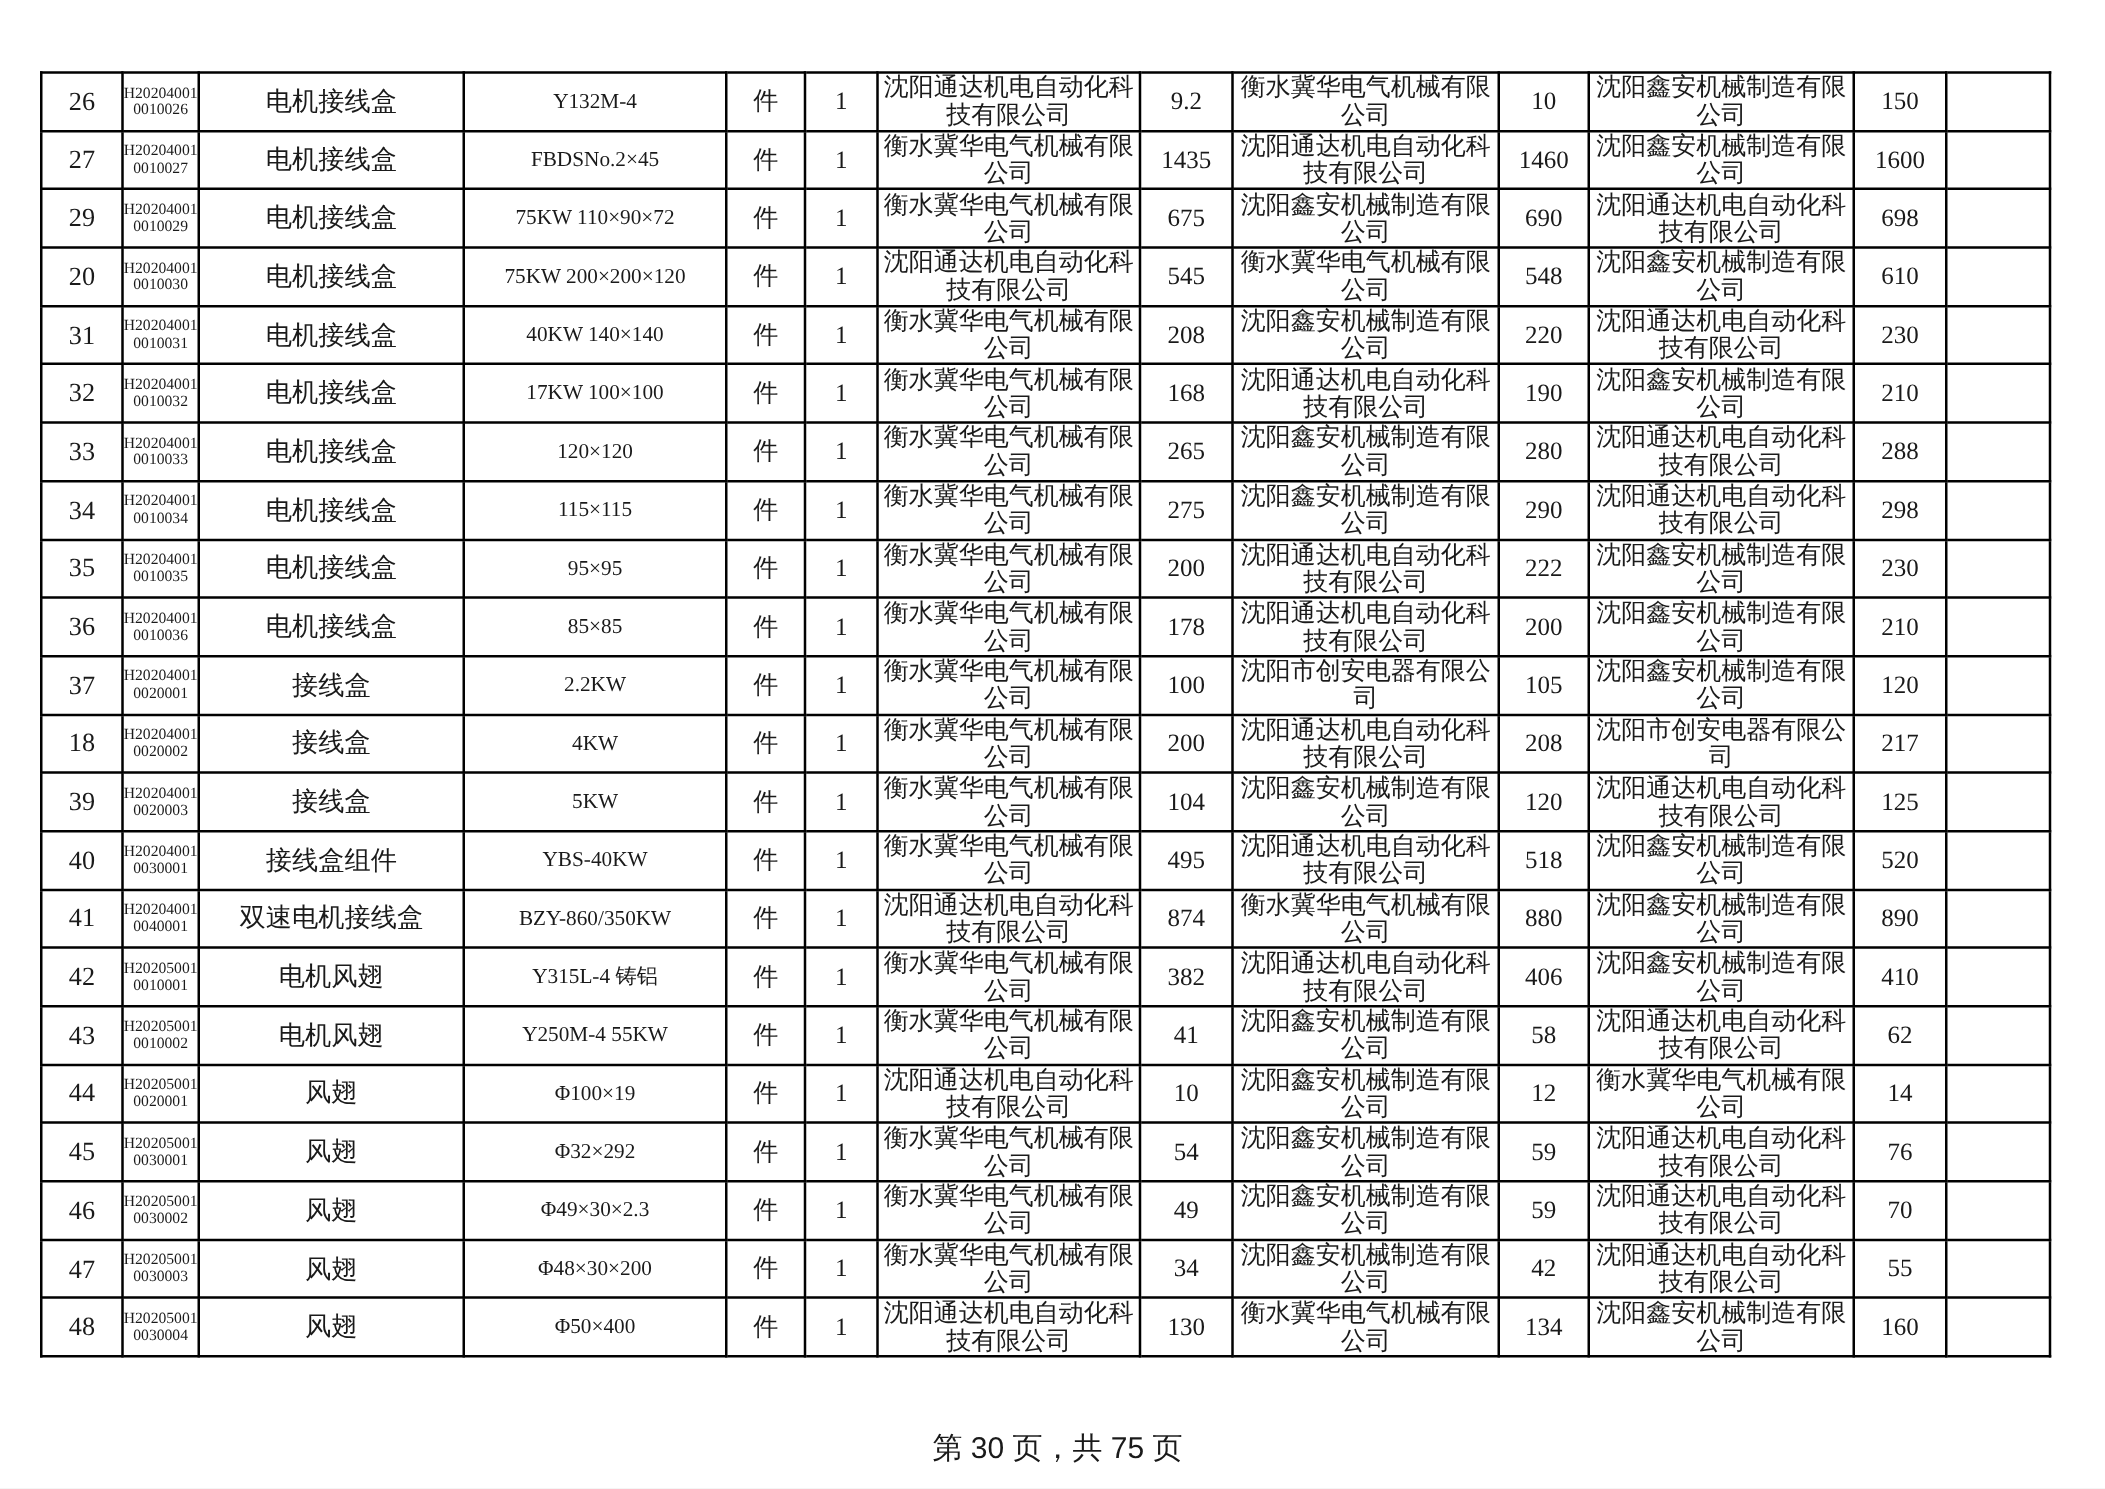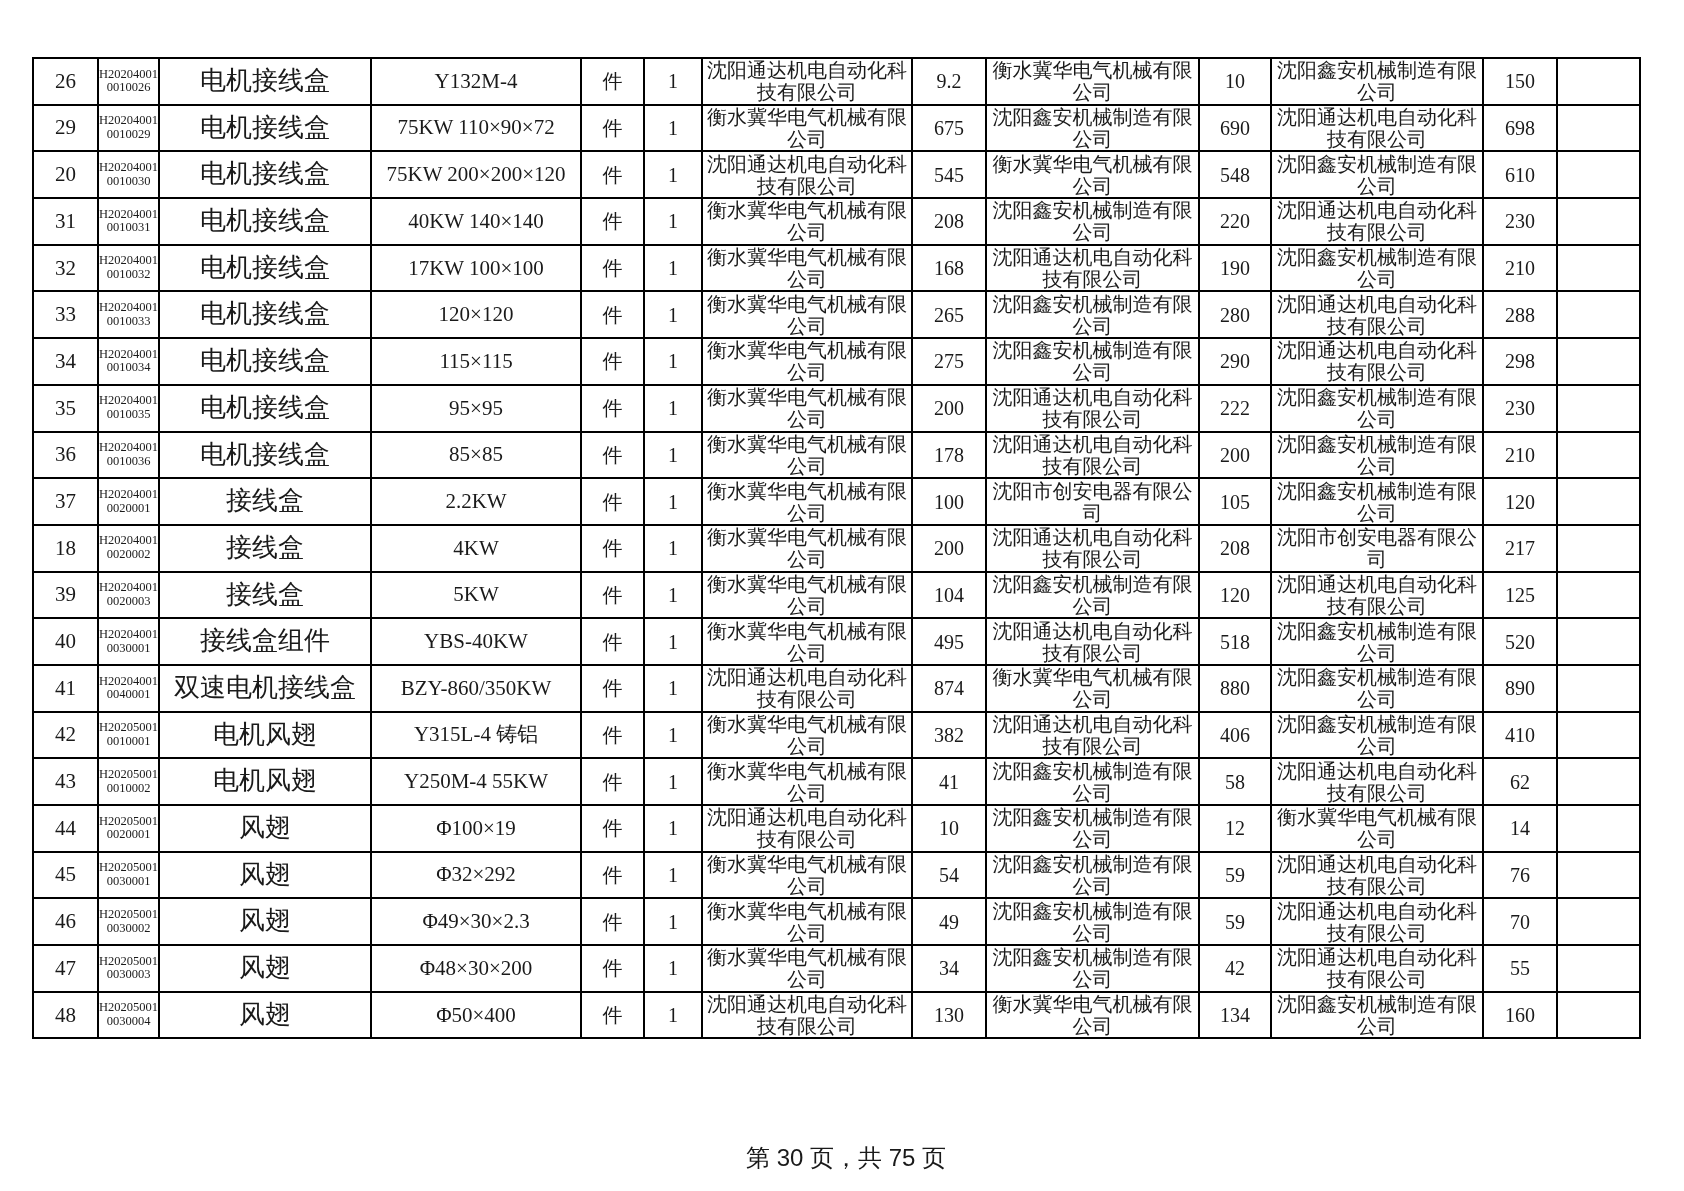--- a/index.html
+++ b/index.html
@@ -23,22 +23,22 @@
   table.grid td {
     border: 2px solid #000;
     padding: 0;
     text-align: center;
     vertical-align: middle;
     overflow: hidden;
     line-height: 1.1;
   }
   td.c-no   { font-size: 21px; }
   td.c-code { font-size: 12.5px; line-height: 1.15; margin-top: 37px; }
-  td.c-name { font-size: 26px; text-align: left; padding-left: 4px; }
-  td.c-spec { font-size: 21px; text-align: left; padding-left: 6px; white-space: nowrap; font-family: Liberation Serif, serif; }
+  td.c-name { font-size: 21px; text-align: left; padding-left: 4px; }
+  td.c-spec { font-size: 17px; text-align: left; padding-left: 6px; white-space: nowrap; font-family: Liberation Serif, serif; }
   td.c-unit { font-size: 20px; }
   td.c-qty  { font-size: 20px; }
   td.c-sup  { font-size: 20px; line-height: 21.5px; padding: 0 2px; }
   td.c-price{ font-size: 20px; }
   td.c-empty{ }
   .footer {
     position: absolute;
     left: 4px;
     top: 1142px;
     width: 100%;
@@ -82,20 +82,38 @@
     <td class="c-qty">1</td>
     <td class="c-sup">沈阳通达机电自动化科技有限公司</td>
     <td class="c-price">9.2</td>
     <td class="c-sup">衡水冀华电气机械有限公司</td>
     <td class="c-price">10</td>
     <td class="c-sup">沈阳鑫安机械制造有限公司</td>
     <td class="c-price">150</td>
     <td class="c-empty"></td>
   </tr>
         <tr>
+    <td class="c-no">27</td>
+    <td class="c-code">
+            <div>H20204001</div>
+            <div>0010027</div>
+          </td>
+    <td class="c-name">电机接线盒</td>
+    <td class="c-spec">FBDSNo.2×45</td>
+    <td class="c-unit">件</td>
+    <td class="c-qty">1</td>
+    <td class="c-sup">衡水冀华电气机械有限公司</td>
+    <td class="c-price">1435</td>
+    <td class="c-sup">沈阳通达机电自动化科技有限公司</td>
+    <td class="c-price">1460</td>
+    <td class="c-sup">沈阳鑫安机械制造有限公司</td>
+    <td class="c-price">1600</td>
+    <td class="c-empty"></td>
+  </tr>
+        <tr>
     <td class="c-no">29</td>
     <td class="c-code">
             <div>H20204001</div>
             <div>0010029</div>
           </td>
     <td class="c-name">电机接线盒</td>
     <td class="c-spec">75KW 110×90×72</td>
     <td class="c-unit">件</td>
     <td class="c-qty">1</td>
     <td class="c-sup">衡水冀华电气机械有限公司</td>

